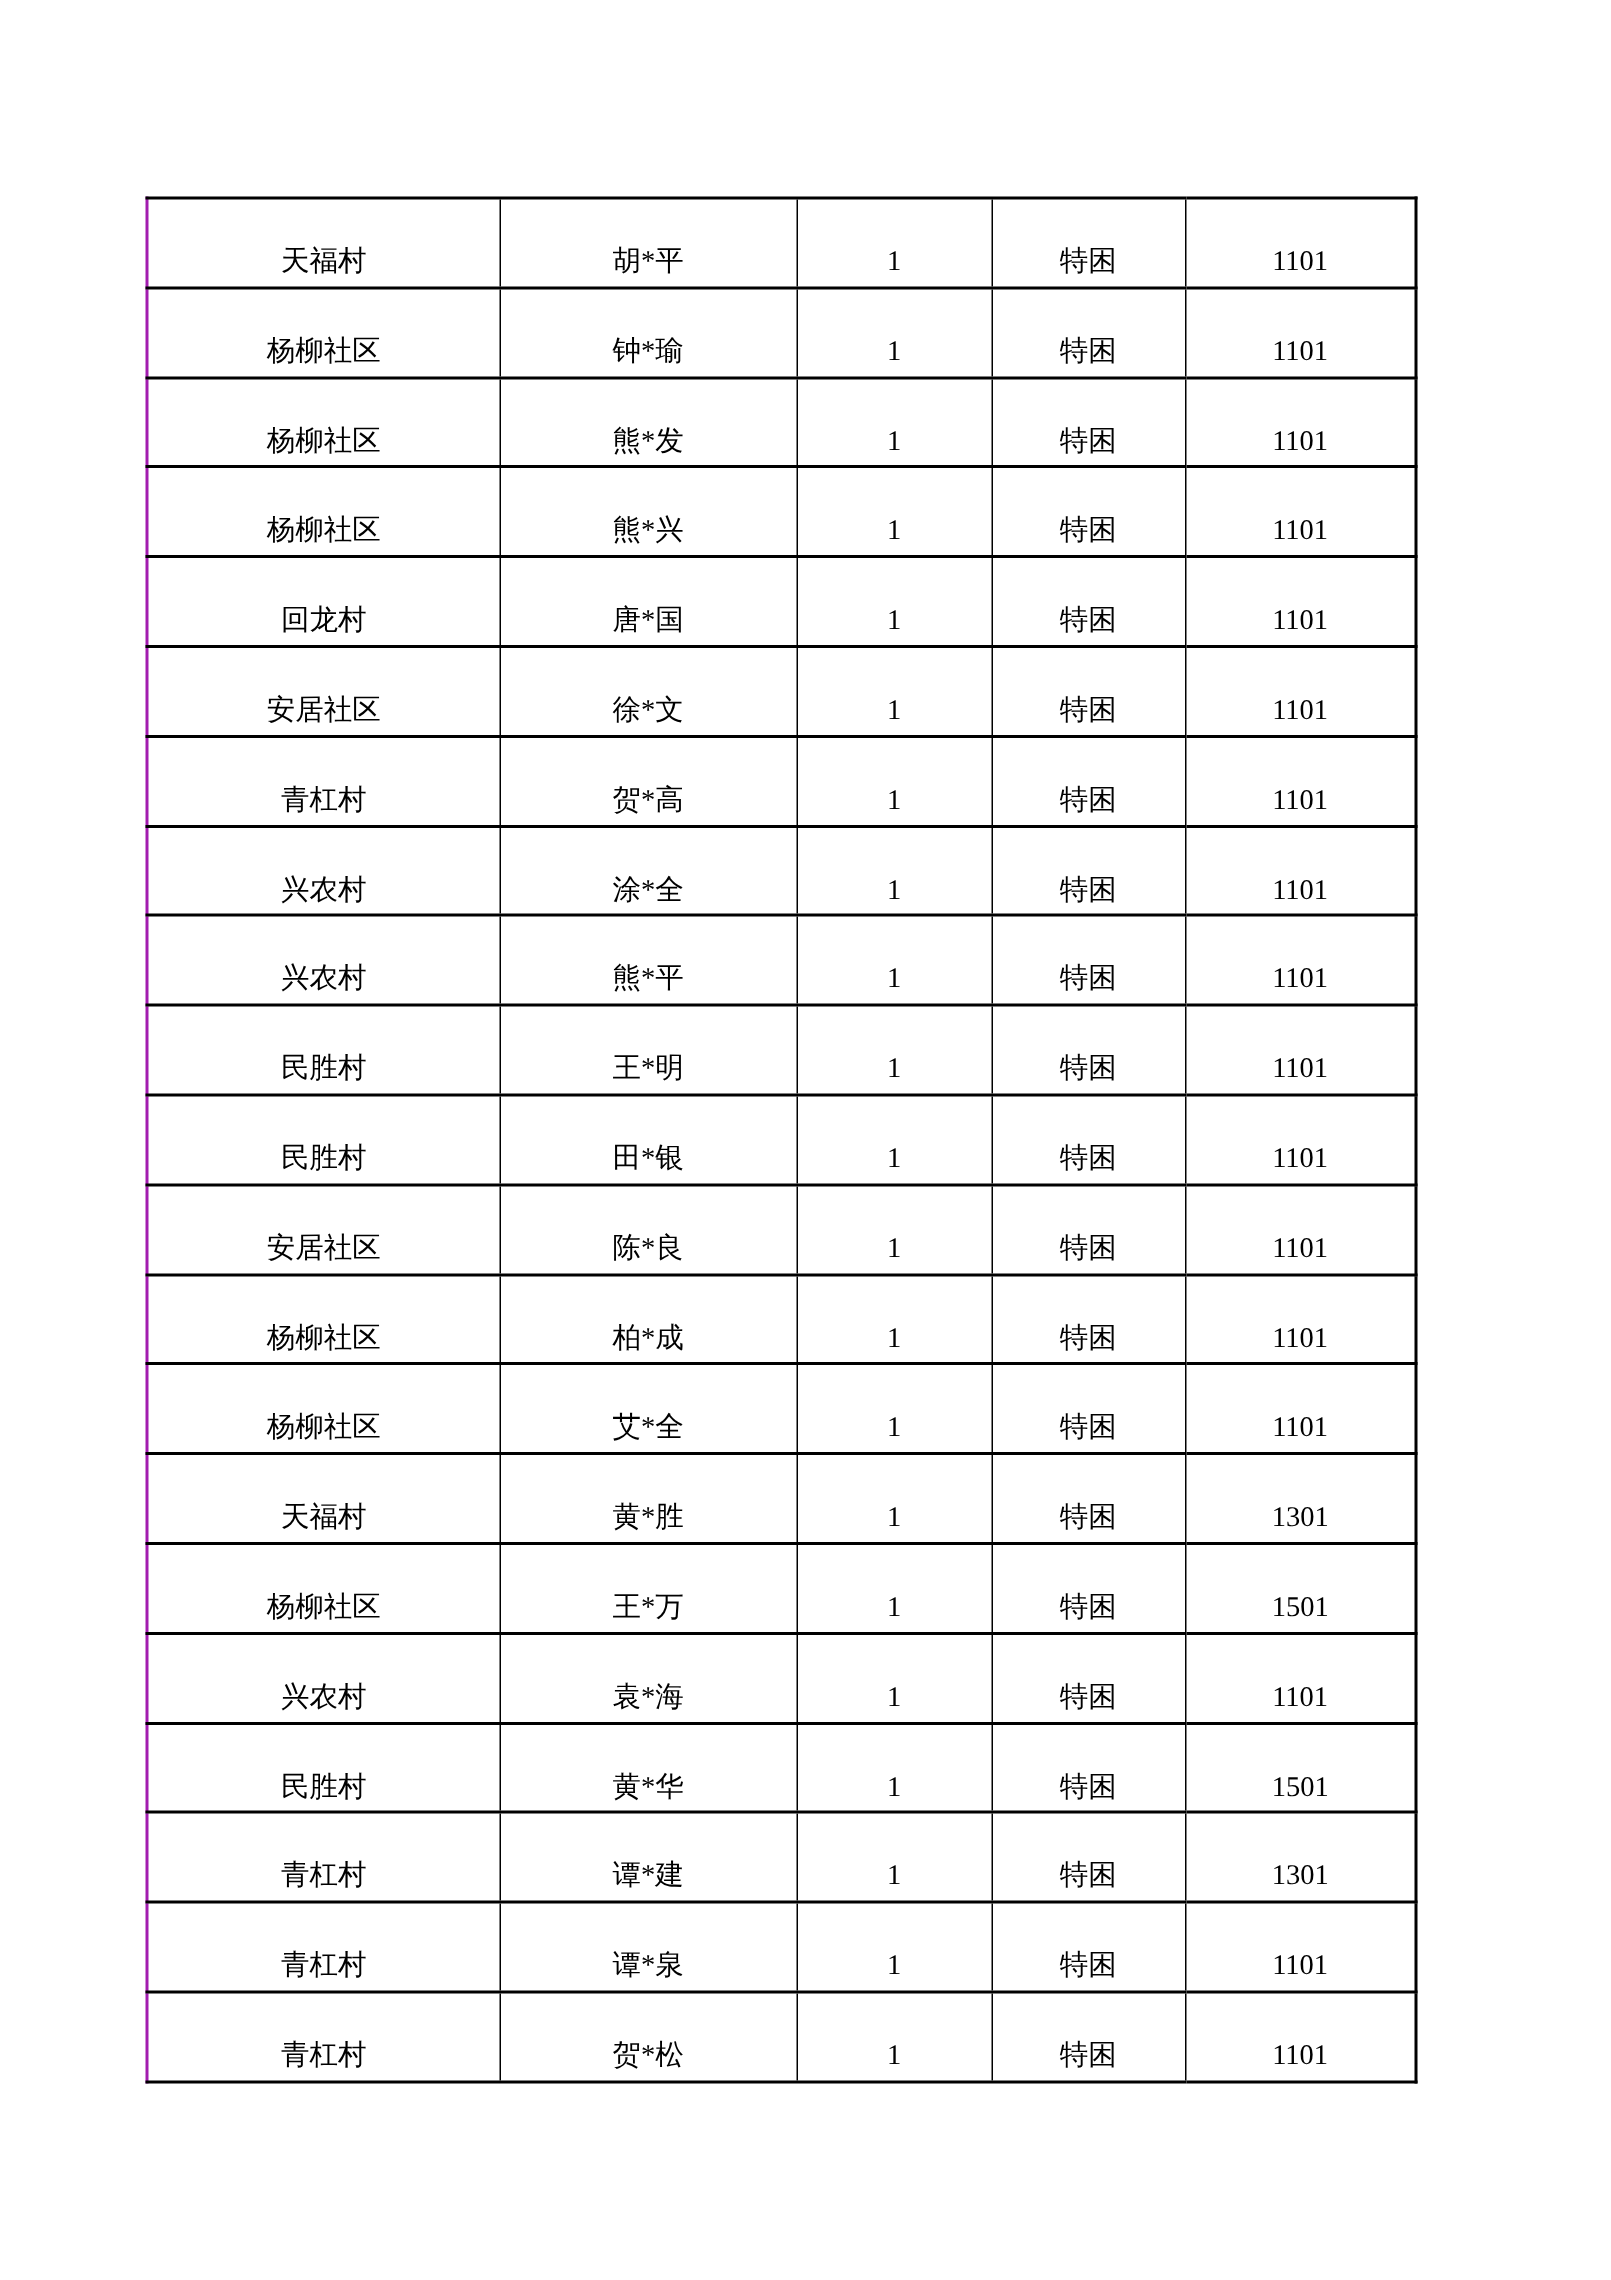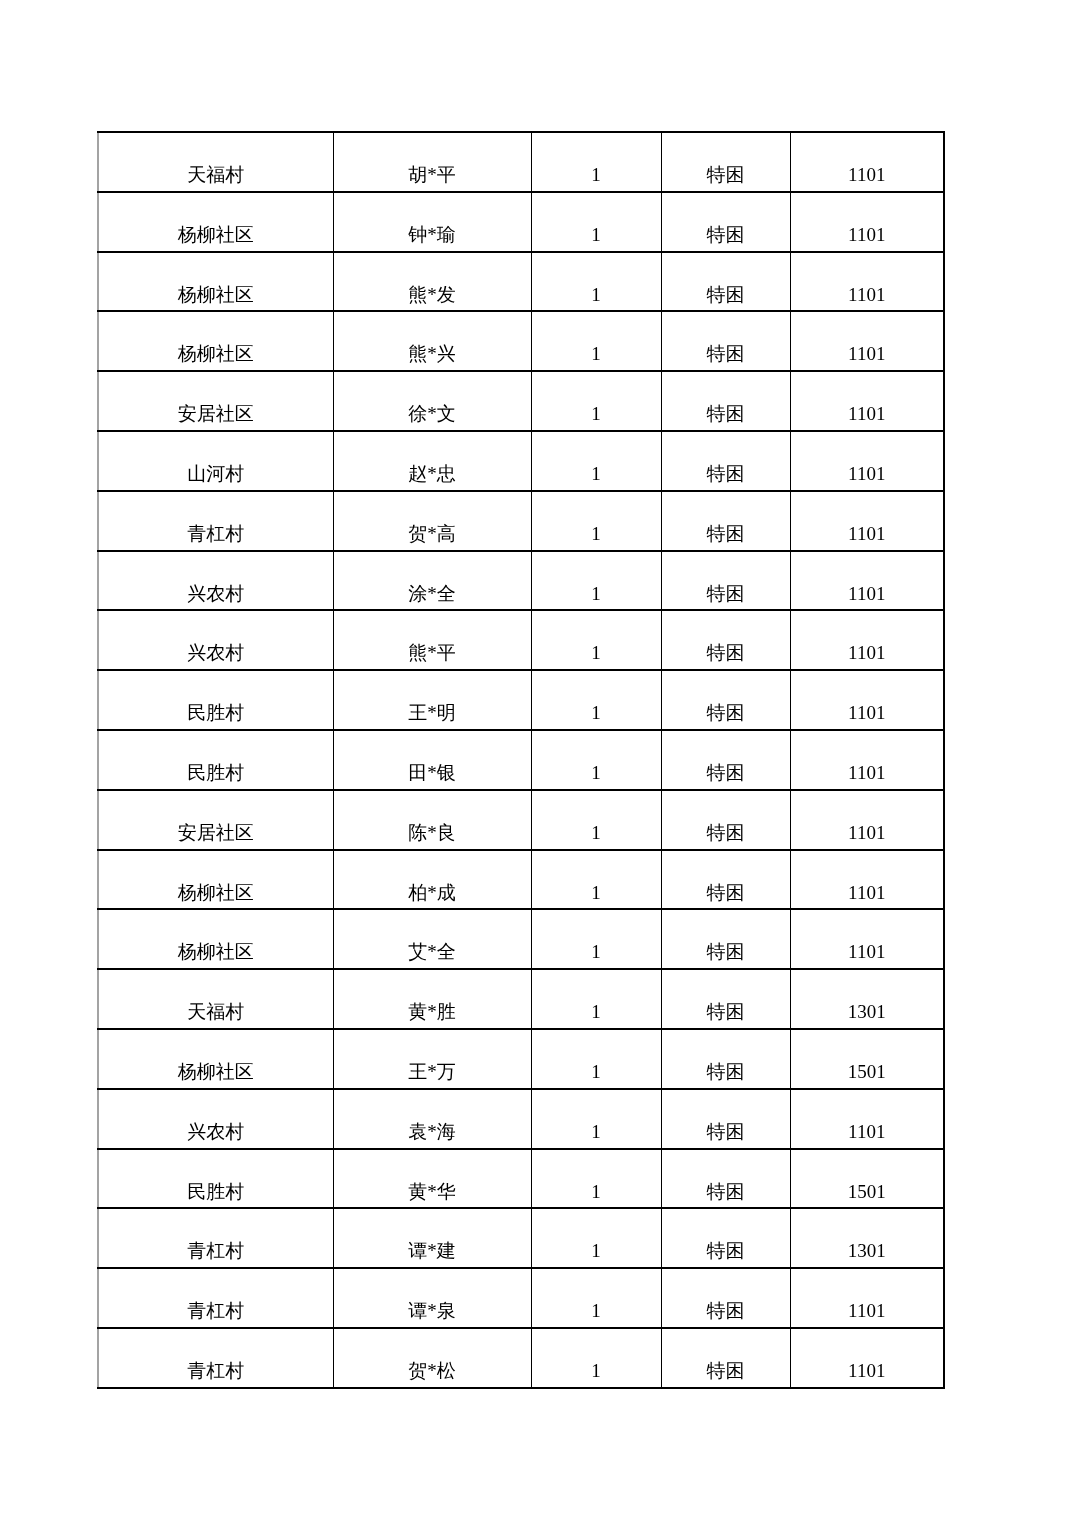--- a/index.html
+++ b/index.html
@@ -39,21 +39,21 @@
     text-align: center;
     vertical-align: bottom;
     padding: 0 0 5px 0;
     font-size: 19px;
     line-height: 1.15;
     white-space: nowrap;
     overflow: hidden;
     color: #000000;
   }
   
-  table.data-table tr td:first-child  { border-left: 2px solid #a3a3a3; }
+  table.data-table tr td:first-child  { border-left: 2px solid #a21caf; }
   table.data-table tr td:last-child   { border-right: 2px solid #000000; border-radius: 20px; }
   table.data-table tr:first-child td  { border-top: 2px solid #000000; }
   table.data-table tr:last-child td   { border-bottom: 2px solid #000000; }
 </style>
 </head>
 <body>
 
 <div class="page">
   <table class="data-table">
     <colgroup>
@@ -86,29 +86,29 @@
           <td>1101</td>
         </tr>
         <tr>
           <td>杨柳社区</td>
           <td>熊*兴</td>
           <td>1</td>
           <td>特困</td>
           <td>1101</td>
         </tr>
         <tr>
+          <td>回龙村</td>
+          <td>唐*国</td>
+          <td>1</td>
+          <td>特困</td>
+          <td>1101</td>
+        </tr>
+        <tr>
           <td>安居社区</td>
           <td>徐*文</td>
-          <td>1</td>
-          <td>特困</td>
-          <td>1101</td>
-        </tr>
-        <tr>
-          <td>山河村</td>
-          <td>赵*忠</td>
           <td>1</td>
           <td>特困</td>
           <td>1101</td>
         </tr>
         <tr>
           <td>青杠村</td>
           <td>贺*高</td>
           <td>1</td>
           <td>特困</td>
           <td>1101</td>

